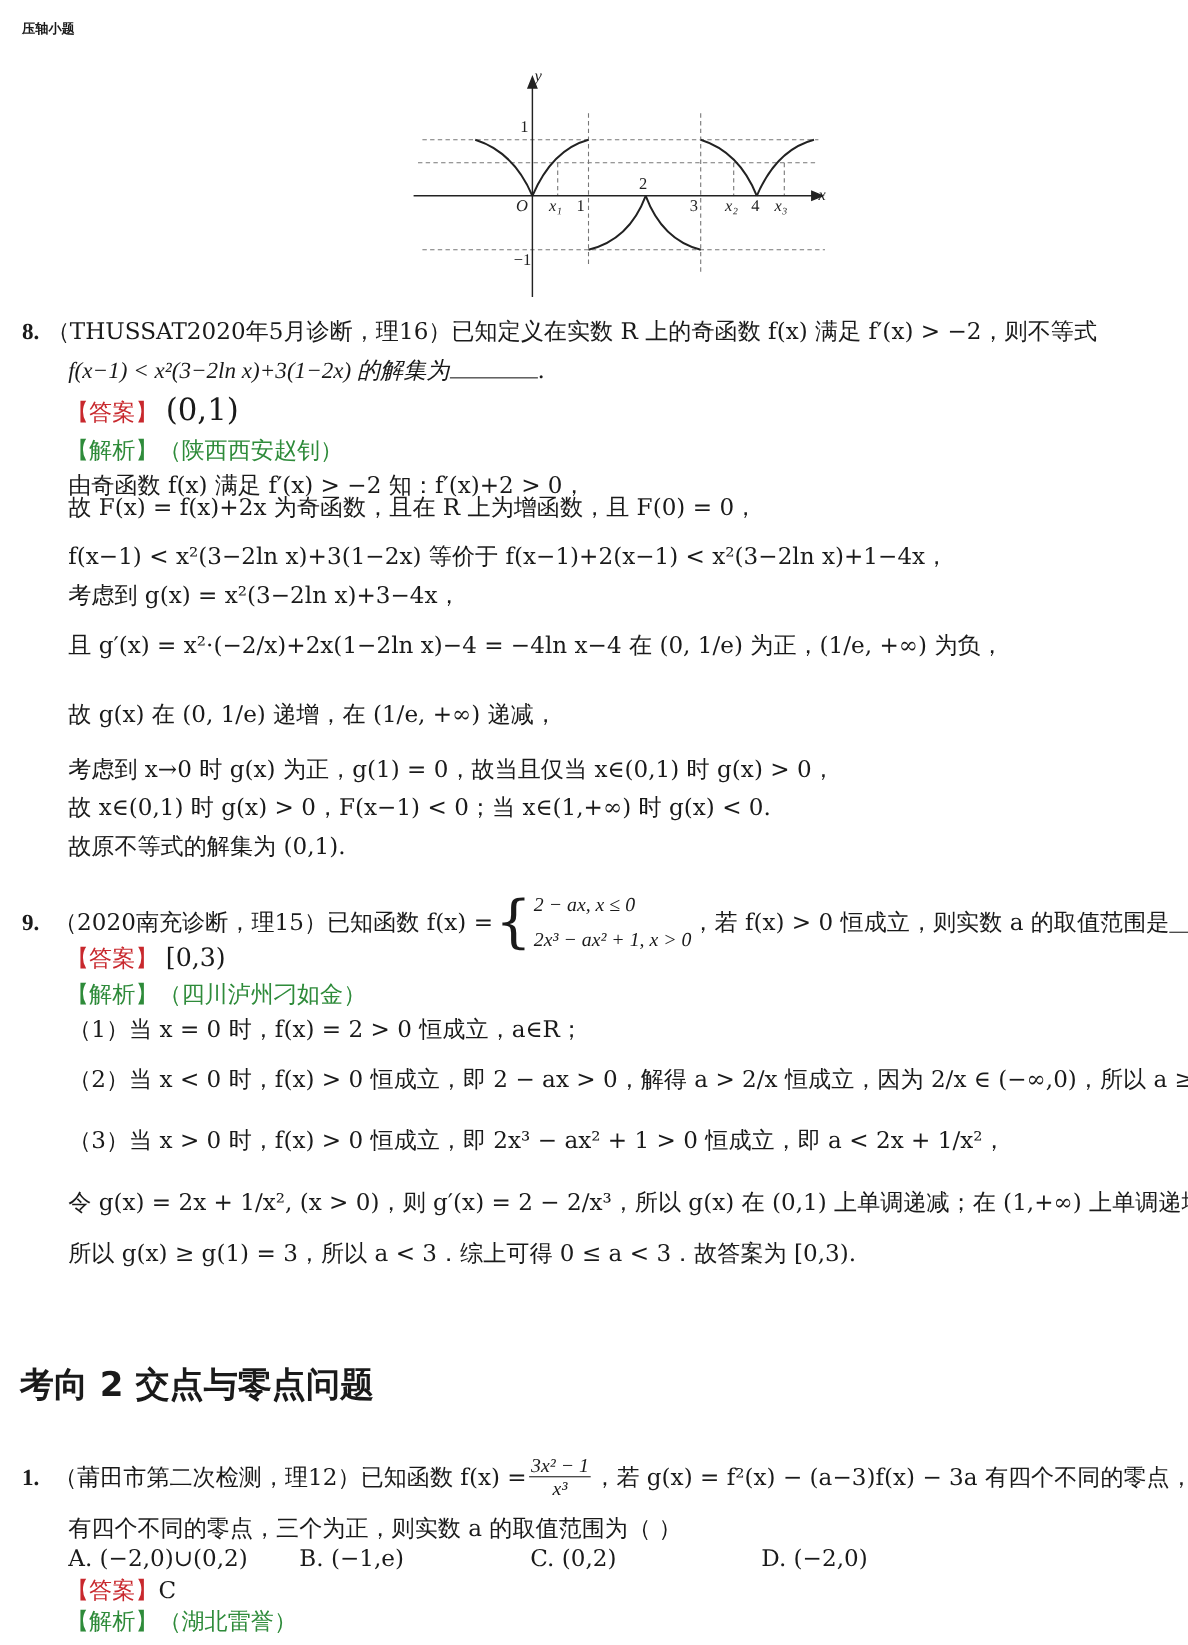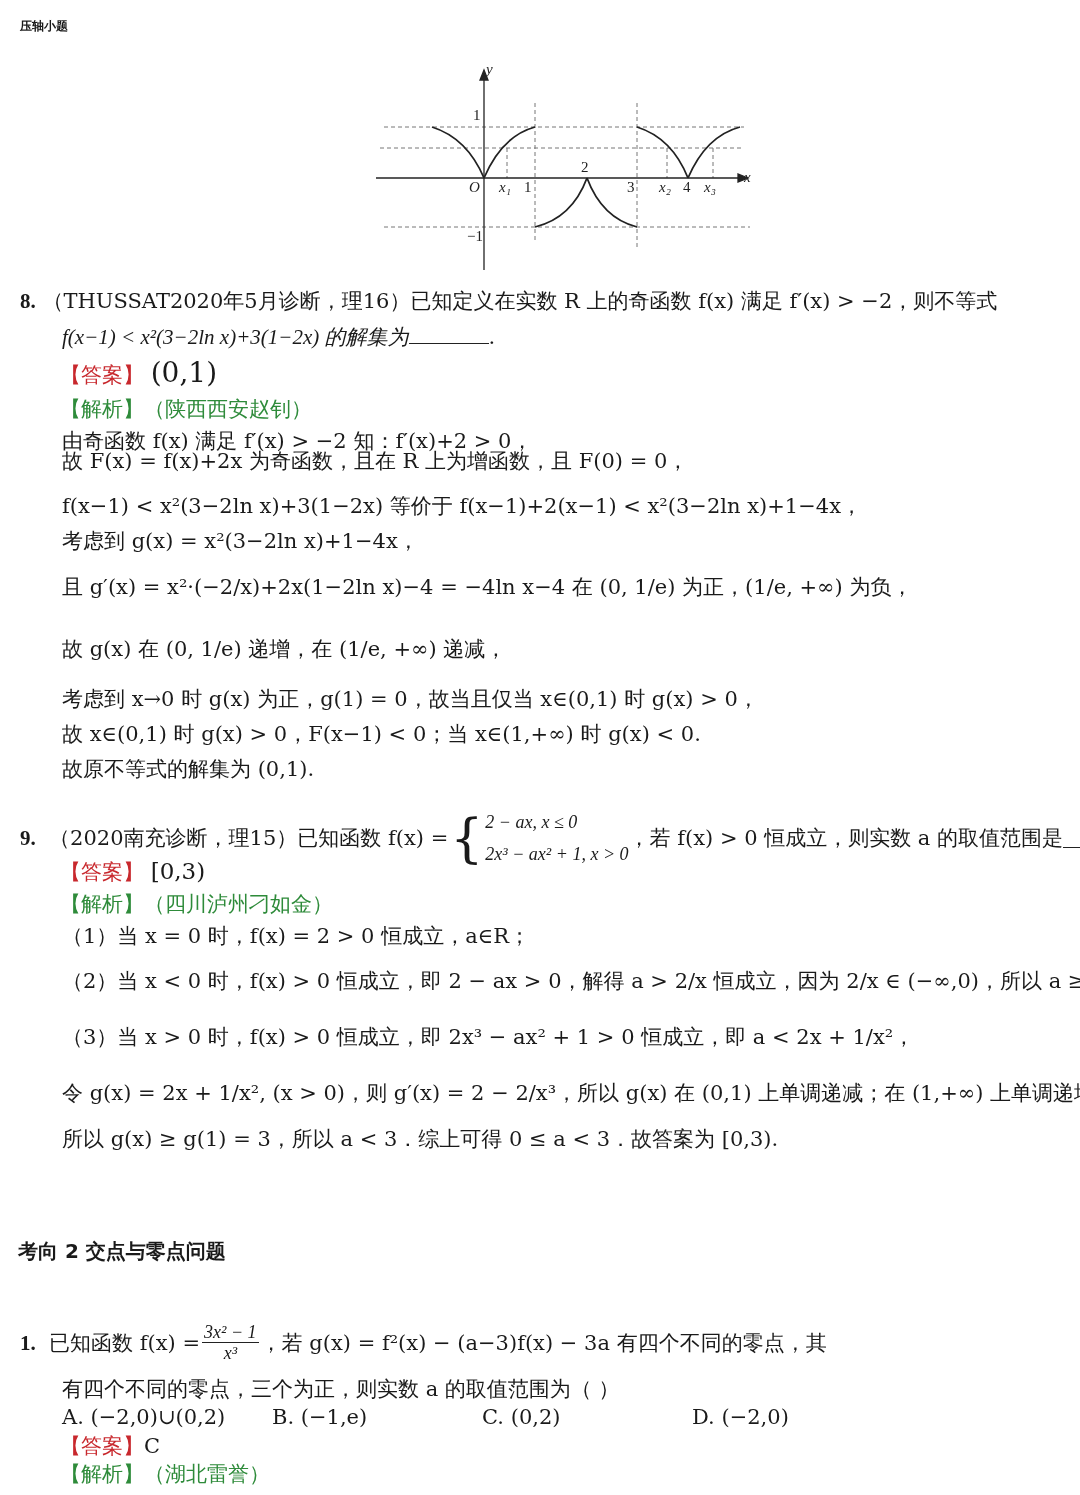--- a/index.html
+++ b/index.html
@@ -7,21 +7,21 @@
          font-family:"DejaVu Serif","Liberation Serif",serif; color:#1a1a1a; }
   .abs { position:absolute; white-space:nowrap; }
   .hdr { left:20px; top:18px; font-family:"DejaVu Sans","Liberation Sans",sans-serif; font-weight:bold; font-size:12px; }
   .line { font-size:21px; line-height:30px; }
   .qnum { font-weight:bold; font-family:"Liberation Serif",serif; }
   .src { font-weight:normal;text-align:right; }
   .red { color:#c8282d; }
   .green { color:#2e8b3a; }
   .math { font-family:"Liberation Serif",serif; font-style:italic; }
   .blank { display:inline-block; width:80px; border-bottom:1px solid #222; height:18px; vertical-align:baseline; }
-  .section { left:18px; top:1238px; font-size:20px; font-weight:bold; font-family:"DejaVu Sans","Liberation Sans",sans-serif; }
+  .section { left:18px; top:1238px; font-size:31px; font-weight:bold; font-family:"DejaVu Sans","Liberation Sans",sans-serif; }
   .frac { display:inline-flex; flex-direction:column; align-items:center; vertical-align:middle; font-size:18px; line-height:20px; margin:0 2px; }
   .frac .num { border-bottom:1px solid #222; padding:0 2px; }
   svg text { font-family:"Liberation Serif",serif; }
 </style>
 </head>
 <body>
 
 <div class="abs hdr">压轴小题</div>
 
 <svg class="abs" style="left:372px;top:58px;" width="390" height="215">
@@ -79,21 +79,21 @@
 <div class="abs line" style="left:60px;top:358px;">
   <span class="red">【答案】</span>
   <span style="font-size:28px;">(0,1)</span>
 </div>
 <div class="abs line" style="left:60px;top:394px;">
   <span class="green">【解析】</span><span class="green src">（陕西西安赵钊）</span>
 </div>
 <div class="abs line" style="left:62px;top:426px;">由奇函数 f(x) 满足 f′(x) &gt; −2 知：f′(x)+2 &gt; 0，</div>
 <div class="abs line" style="left:62px;top:446px;">故 F(x) = f(x)+2x 为奇函数，且在 R 上为增函数，且 F(0) = 0，</div>
 <div class="abs line" style="left:62px;top:491px;">f(x−1) &lt; x²(3−2ln x)+3(1−2x) 等价于 f(x−1)+2(x−1) &lt; x²(3−2ln x)+1−4x，</div>
-<div class="abs line" style="left:62px;top:526px;">考虑到 g(x) = x²(3−2ln x)+1−4x，</div>
+<div class="abs line" style="left:62px;top:526px;">考虑到 g(x) = x²(3−2ln x)+3−4x，</div>
 <div class="abs line" style="left:62px;top:572px;">且 g′(x) = x²·(−2/x)+2x(1−2ln x)−4 = −4ln x−4 在 (0, 1/e) 为正，(1/e, +∞) 为负，</div>
 <div class="abs line" style="left:62px;top:634px;">故 g(x) 在 (0, 1/e) 递增，在 (1/e, +∞) 递减，</div>
 <div class="abs line" style="left:62px;top:684px;">考虑到 x→0 时 g(x) 为正，g(1) = 0，故当且仅当 x∈(0,1) 时 g(x) &gt; 0，</div>
 <div class="abs line" style="left:62px;top:719px;">故 x∈(0,1) 时 g(x) &gt; 0，F(x−1) &lt; 0；当 x∈(1,+∞) 时 g(x) &lt; 0.</div>
 <div class="abs line" style="left:62px;top:754px;">故原不等式的解集为 (0,1).</div>
 
 <div class="abs line" style="left:20px;top:806px;display:flex;align-items:center;">
   <span class="qnum">9.</span>&nbsp;&nbsp;
   <span class="src">（2020南充诊断，理15）</span>
   <span>已知函数 f(x) =</span>
@@ -114,20 +114,21 @@
 <div class="abs line" style="left:62px;top:921px;">（1）当 x = 0 时，f(x) = 2 &gt; 0 恒成立，a∈R；</div>
 <div class="abs line" style="left:62px;top:966px;">（2）当 x &lt; 0 时，f(x) &gt; 0 恒成立，即 2 − ax &gt; 0，解得 a &gt; 2/x 恒成立，因为 2/x ∈ (−∞,0)，所以 a ≥ 0；</div>
 <div class="abs line" style="left:62px;top:1022px;">（3）当 x &gt; 0 时，f(x) &gt; 0 恒成立，即 2x³ − ax² + 1 &gt; 0 恒成立，即 a &lt; 2x + 1/x²，</div>
 <div class="abs line" style="left:62px;top:1078px;">令 g(x) = 2x + 1/x², (x &gt; 0)，则 g′(x) = 2 − 2/x³，所以 g(x) 在 (0,1) 上单调递减；在 (1,+∞) 上单调递增，</div>
 <div class="abs line" style="left:62px;top:1124px;">所以 g(x) ≥ g(1) = 3，所以 a &lt; 3．综上可得 0 ≤ a &lt; 3．故答案为 [0,3).</div>
 
 <div class="abs section">考向 2  交点与零点问题</div>
 
 <div class="abs line" style="left:20px;top:1322px;display:flex;align-items:center;">
   <span class="qnum">1.</span>&nbsp;&nbsp;
+  <span class="src">（莆田市第二次检测，理12）</span>
   <span>已知函数 f(x) =</span>
   <span class="frac math">
     <span class="num">3x² − 1</span>
     <span>x³</span>
   </span>
   <span>，若 g(x) = f²(x) − (a−3)f(x) − 3a 有四个不同的零点，其</span>
 </div>
 <div class="abs line" style="left:62px;top:1374px;">有四个不同的零点，三个为正，则实数 a 的取值范围为（    ）</div>
 <div class="abs line" style="left:62px;top:1402px;width:800px;">
   <span class="abs" style="left:0;"><span>A.</span>&nbsp;<span>(−2,0)∪(0,2)</span></span>

